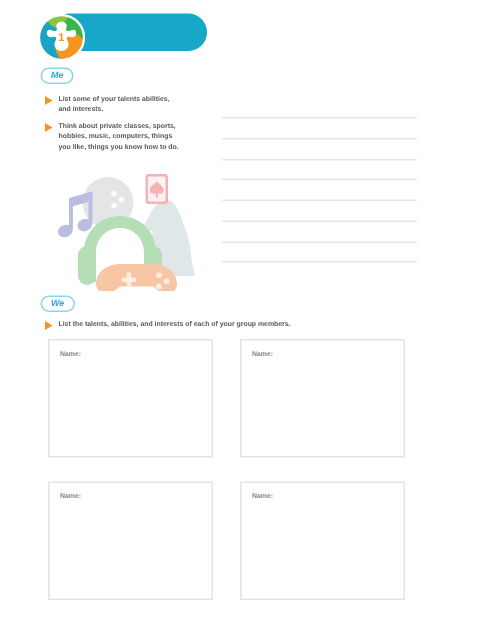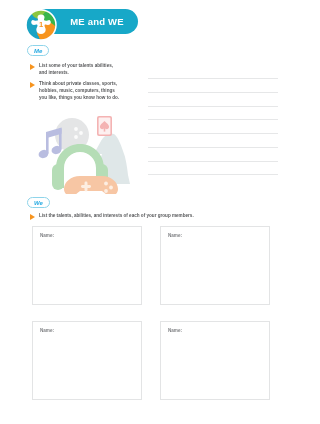--- a/index.html
+++ b/index.html
@@ -164,21 +164,20 @@
 </style>
 </head>
 <body>
 
 <div class="page">
 
   <div class="header">
 
     <div class="header-pill"></div>
 
-    <span class="header-title">ME and WE</span>
 
     <svg class="badge-logo" viewBox="0 0 64 64">
       <defs>
         <clipPath id="circClip">
             <circle cx="32" cy="32" r="30"></circle>
           </clipPath>
       </defs>
       <g clip-path="url(#circClip)">
         <rect x="0" y="0" width="64" height="64" fill="#1aa3c4"></rect>
         <path d="M10 0 H64 V34 C48 40 34 22 22 18 C16 16 12 8 10 0 Z" fill="#8cc63f"></path>

